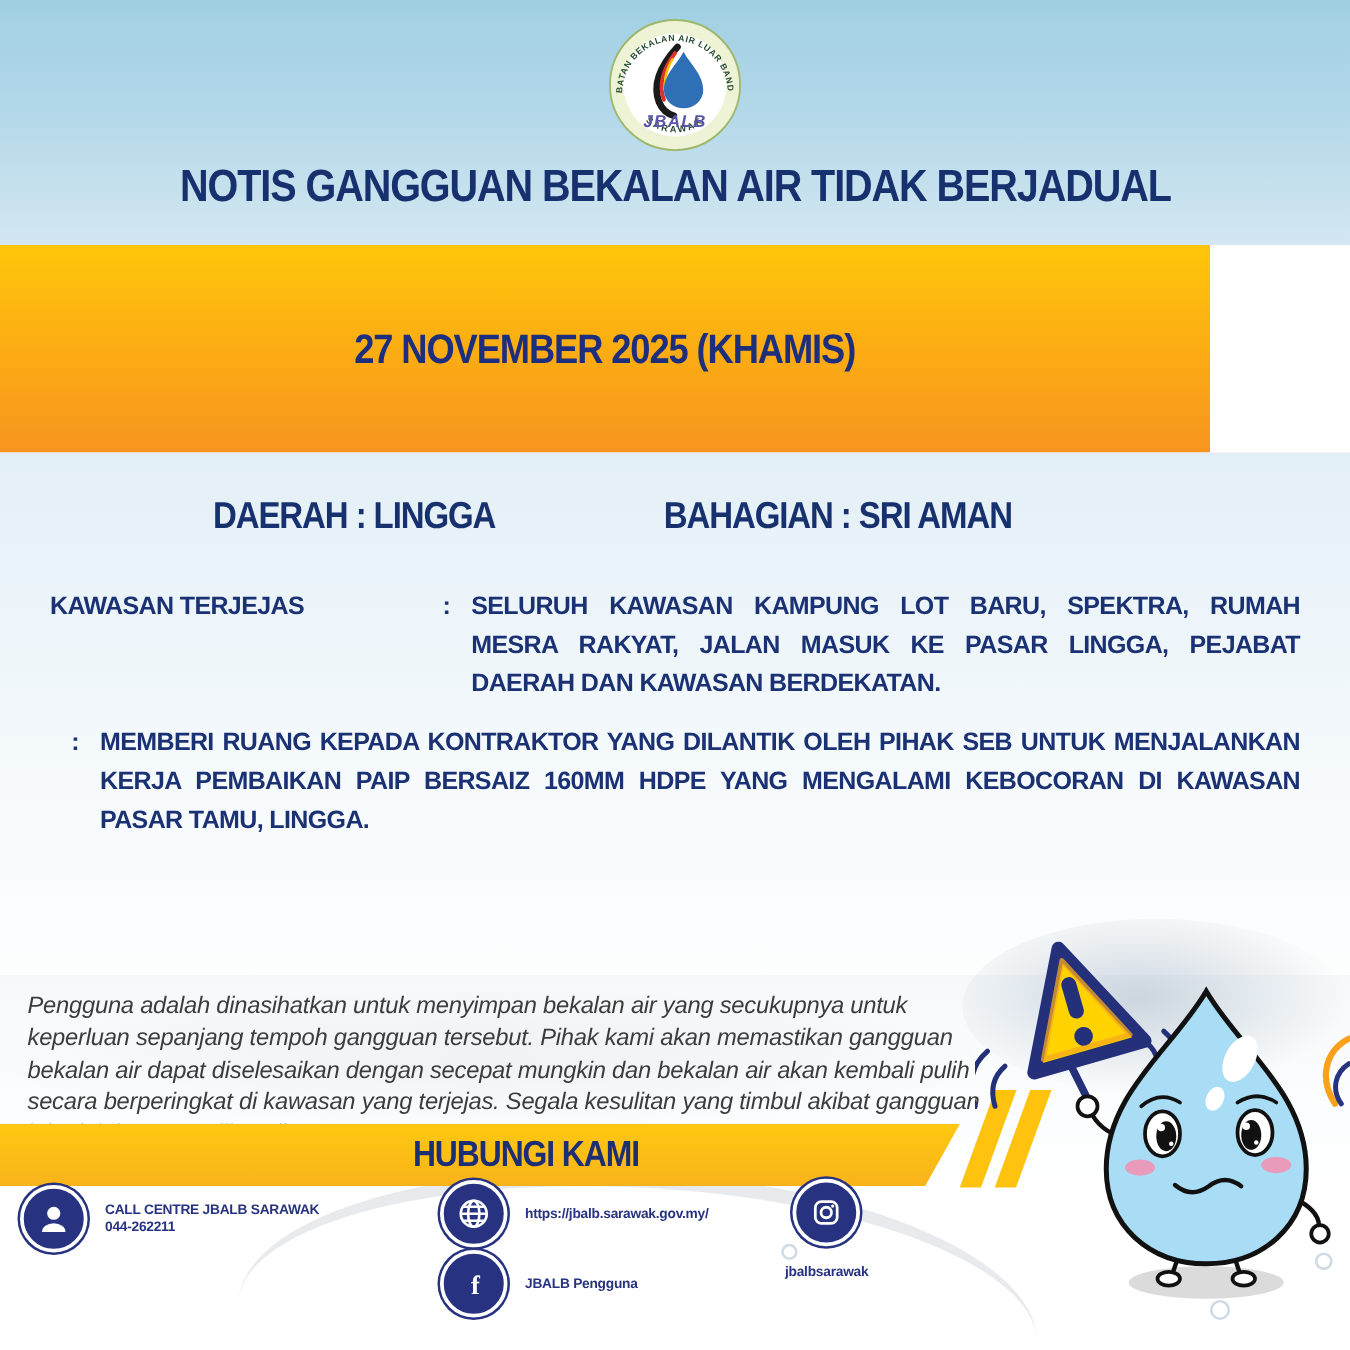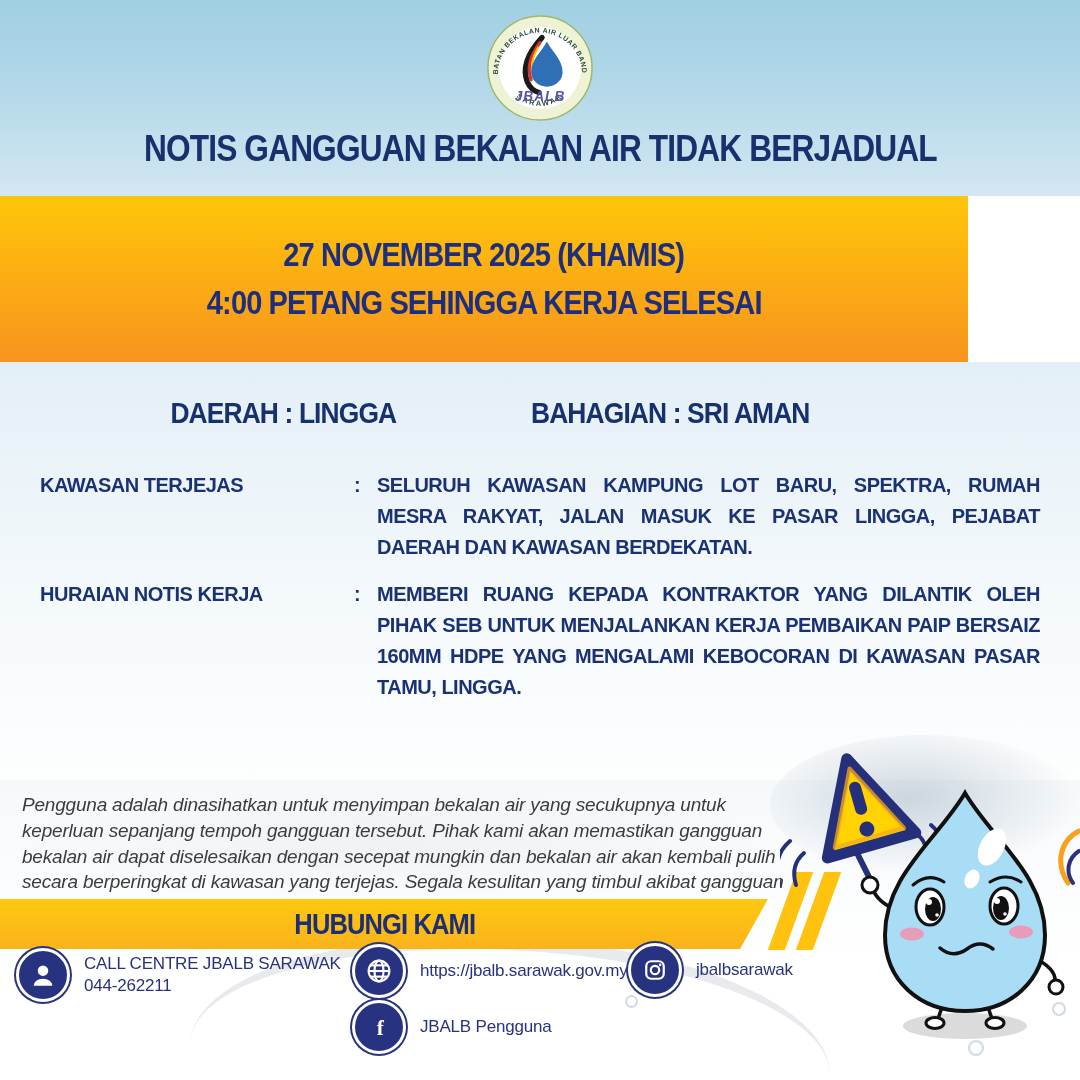--- a/index.html
+++ b/index.html
@@ -44,32 +44,32 @@
   .b2{left:1052px;top:1002px;width:10px;height:10px;}
   .b3{left:968px;top:1040px;width:12px;height:12px;}
   .b4{left:625px;top:995px;width:9px;height:9px;}
   .disclaimer{position:absolute;left:22px;top:792px;width:768px;z-index:2;
               font-style:italic;font-size:19px;line-height:1.36;color:#3C3C3C;letter-spacing:-0.2px;}
   
   .banner-yellow{position:absolute;left:0;top:899px;width:770px;height:50px;z-index:3;
                  background:linear-gradient(180deg,#FFC810 0%,#F9B31B 100%);
                  clip-path:polygon(0 0,768px 0,740px 100%,0 100%);
                  display:flex;align-items:center;justify-content:center;
-                 color:#1D2F74;font-weight:bold;font-size:29px;}
+                 color:#1D2F74;font-weight:bold;font-size:29px;padding-left:36px;}
   .stripe{position:absolute;top:872px;height:78px;width:17px;background:#FFC20E;
           transform:skewX(-20deg);z-index:3;}
   .st1{left:782px;} .st2{left:810px;}
   
   .contact-item{position:absolute;display:flex;align-items:center;gap:14px;z-index:3;}
   .cicon{width:48px;height:48px;border-radius:50%;background:#273380;border:3px solid #fff;
          box-shadow:0 0 0 2px #273380;display:flex;align-items:center;justify-content:center;flex:none;}
-  .ctext{color:#273380;font-weight:normal;font-size:17px;line-height:1.3;letter-spacing:-0.2px;}
+  .ctext{color:#273380;font-weight:bold;font-size:11px;line-height:1.3;letter-spacing:-0.2px;}
   .cc-pos{left:16px;top:948px;}
   .web-pos{left:352px;top:944px;}
-  .ig-pos{left:628px;top:943px;}
+  .ig-pos{left:628px;top:943px;flex-direction:column;}
   .fb-pos{left:352px;top:1000px;}
   
   .mascot{position:absolute;left:780px;top:735px;width:300px;height:320px;z-index:4;}
 </style>
 </head>
 <body>
 
 <div id="poster">
 
   <div class="top-bg"></div>
@@ -95,38 +95,36 @@
       <text x="55" y="89" font-size="14" font-style="italic" font-weight="bold" fill="#5A55A8" text-anchor="middle" letter-spacing="1">JBALB</text>
     </svg>
   </div>
 
   <div class="title">
     <span class="cx">NOTIS GANGGUAN BEKALAN AIR TIDAK BERJADUAL</span>
   </div>
 
   <div class="orange-band">
     <div><span class="cx">27 NOVEMBER 2025 (KHAMIS)</span></div>
-    <div><span class="cx">4:00 PETANG SEHINGGA KERJA SELESAI</span></div>
   </div>
 
   <div class="body-bg"></div>
 
   <div class="location-row">
     <span><span class="cx">DAERAH : LINGGA</span></span>
     <span><span class="cx">BAHAGIAN : SRI AMAN</span></span>
   </div>
 
   <div class="details">
     <div class="detail-row">
       <div class="detail-label">KAWASAN TERJEJAS</div>
       <div class="detail-colon">:</div>
       <div class="detail-text">SELURUH KAWASAN KAMPUNG LOT BARU, SPEKTRA, RUMAH MESRA RAKYAT, JALAN MASUK KE PASAR LINGGA, PEJABAT DAERAH DAN KAWASAN BERDEKATAN.</div>
     </div>
     <div class="detail-row">
-      <div class="detail-label">HURAIAN NOTIS KERJA</div>
       <div class="detail-colon">:</div>
       <div class="detail-text">MEMBERI RUANG KEPADA KONTRAKTOR YANG DILANTIK OLEH PIHAK SEB UNTUK MENJALANKAN KERJA PEMBAIKAN PAIP BERSAIZ 160MM HDPE YANG MENGALAMI KEBOCORAN DI KAWASAN PASAR TAMU, LINGGA.</div>
     </div>
   </div>
 
   <div class="water-bg"></div>
   <div class="splash sp1"></div>
   <div class="splash sp2"></div>
   <div class="ripple"></div>
   <div class="bubble b1"></div>

